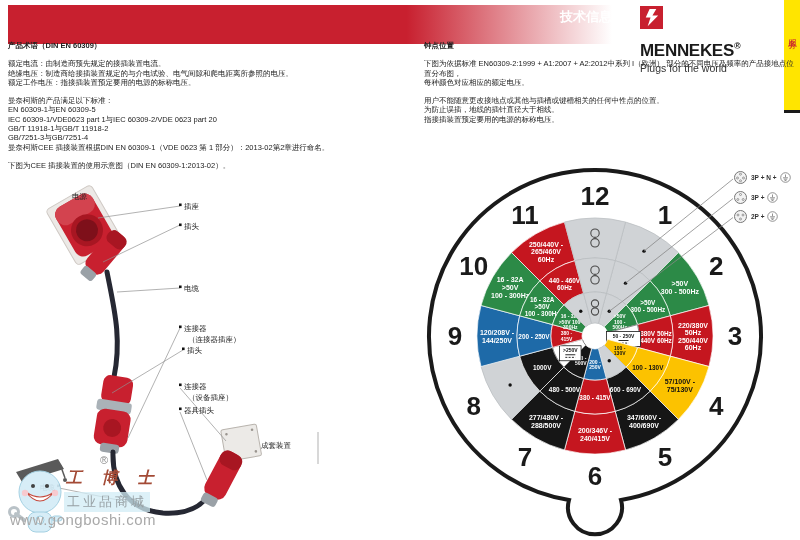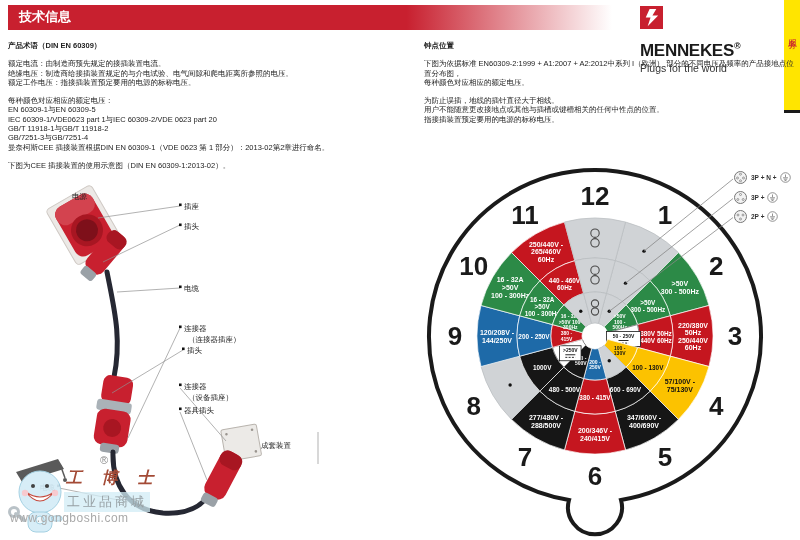--- a/index.html
+++ b/index.html
@@ -1,21 +1,21 @@
 <!DOCTYPE html>
 <html><head>
 <meta charset="utf-8">
 <style>
   html,body{margin:0;padding:0;}
   body{width:800px;height:540px;position:relative;overflow:hidden;background:#fff;
        font-family:"Liberation Sans",sans-serif;color:#1a1a1a;}
   .abs{position:absolute;}
   
-  #banner{left:8px;top:5px;width:604px;height:25px;
-    background:linear-gradient(90deg,#c8202f 0%,#c8202f 66%,rgba(200,32,47,0) 100%);}
+  #banner{left:8px;top:5px;width:604px;height:39px;
+    background:linear-gradient(90deg,#c8202f 0%,#c8202f 66%,rgba(200,32,47,0) 100%);text-align:right;}
   #banner span{color:#fff;font-weight:bold;font-size:13px;line-height:23px;padding-left:11px;display:block;}
   
   #brand{left:640px;top:6px;display:flex;gap:7px;align-items:flex-start;flex-direction:column;}
   #brand .name{font-size:17px;font-weight:bold;letter-spacing:-0.3px;line-height:20px;}
   #brand .name sup{font-size:9px;}
   #brand .tagline{font-size:10.5px;color:#333;margin-top:1px;}
   
   #side-tab{right:0;top:0;width:16px;height:110px;background:#ffe500;border-bottom:3px solid #1a1a1a;}
   #side-tab span{writing-mode:vertical-rl;color:#c8202f;font-size:9px;display:block;margin:32px auto 0 auto;letter-spacing:1px;}
   
@@ -30,21 +30,21 @@
   .legend-row span{font-size:6.5px;font-weight:bold;color:#333;white-space:nowrap;}
   
   svg{font-family:"Liberation Sans",sans-serif;}
   
   #watermark{left:4px;top:450px;width:215px;height:90px;z-index:6;pointer-events:none;}
   #watermark .reg{position:absolute;left:96px;top:4px;font-size:11px;color:#8a8a8a;}
   #watermark .wm-brand{position:absolute;left:62px;top:18px;font-family:"DejaVu Serif",serif;
       font-style:italic;font-weight:bold;font-size:16px;color:#a34a35;letter-spacing:7px;white-space:nowrap;}
   #watermark .wm-sub{position:absolute;left:60px;top:42px;font-size:13px;color:#97a0a4;
       letter-spacing:3px;background:rgba(210,236,246,.75);padding:1px 3px;white-space:nowrap;}
-  #watermark .wm-url{position:absolute;left:6px;top:61px;font-size:12px;color:#a9a9a9;letter-spacing:0.5px;}
+  #watermark .wm-url{position:absolute;left:6px;top:61px;font-size:15px;color:#a9a9a9;letter-spacing:0.5px;}
 </style>
 </head>
 <body>
 
 <div id="banner" class="abs">
   <span>技术信息</span>
 </div>
 
 <div id="brand" class="abs">
   <svg width="23" height="23" viewBox="0 0 24 24">
@@ -61,38 +61,38 @@
   <span>服务</span>
 </div>
 
 <div id="left-col" class="abs col">
   <div class="h">产品术语（DIN EN 60309）</div>
   <div class="gap"></div>
   <div>额定电流：由制造商预先规定的接插装置电流。</div>
   <div>绝缘电压：制造商给接插装置规定的与介电试验、电气间隙和爬电距离所参照的电压。</div>
   <div>额定工作电压：指接插装置预定要用的电源的标称电压。</div>
   <div class="gap"></div>
-  <div>每种颜色对应相应的额定电压：</div>
+  <div>曼奈柯斯的产品满足以下标准：</div>
   <div>EN 60309-1与EN 60309-5</div>
   <div>IEC 60309-1/VDE0623 part 1与IEC 60309-2/VDE 0623 part 20</div>
   <div>GB/T 11918-1与GB/T 11918-2</div>
   <div>GB/7251-3与GB/7251-4</div>
   <div>曼奈柯斯CEE 插接装置根据DIN EN 60309-1（VDE 0623 第 1 部分）：2013-02第2章进行命名。</div>
   <div class="gap"></div>
   <div>下图为CEE 插接装置的使用示意图（DIN EN 60309-1:2013-02）。</div>
 </div>
 
 <div id="right-col" class="abs col">
   <div class="h">钟点位置</div>
   <div class="gap"></div>
   <div>下图为依据标准 EN60309-2:1999 + A1:2007 + A2:2012中系列 I（欧洲） 部分的不同电压及频率的产品接地点位置分布图，</div>
   <div>每种颜色对应相应的额定电压。</div>
   <div class="gap"></div>
+  <div>用户不能随意更改接地点或其他与插槽或键槽相关的任何中性点的位置。</div>
   <div>为防止误插，地线的插针直径大于相线。</div>
-  <div>用户不能随意更改接地点或其他与插槽或键槽相关的任何中性点的位置。</div>
   <div>指接插装置预定要用的电源的标称电压。</div>
 </div>
 
 <svg id="diagram-svg" class="abs" style="left:0;top:180px;" width="420" height="360" viewBox="0 0 420 360">
 
   <g transform="translate(88,52) rotate(-30)">
     <rect x="-26" y="-40" width="52" height="64" rx="4" fill="#ece9e6" stroke="#cfc9c4" stroke-width="1"></rect>
     <rect x="-21" y="-36" width="42" height="56" rx="9" fill="#c8202f"></rect>
     <rect x="-21" y="-36" width="42" height="20" rx="9" fill="#d3434f"></rect>
     <circle cx="0" cy="-2" r="16" fill="#a81622"></circle>

